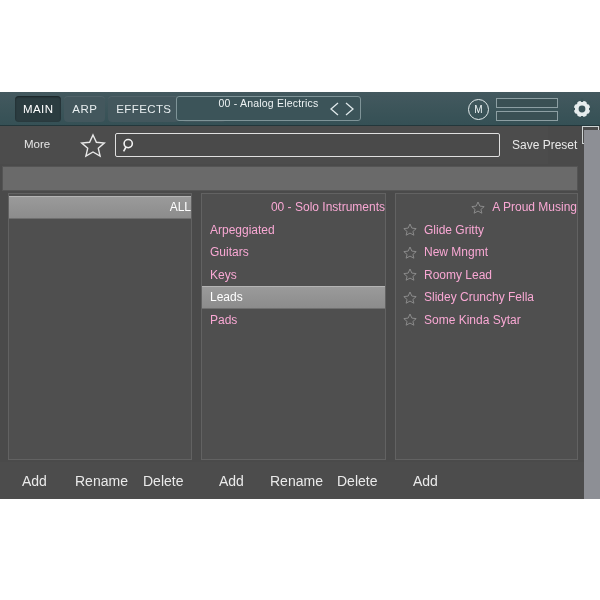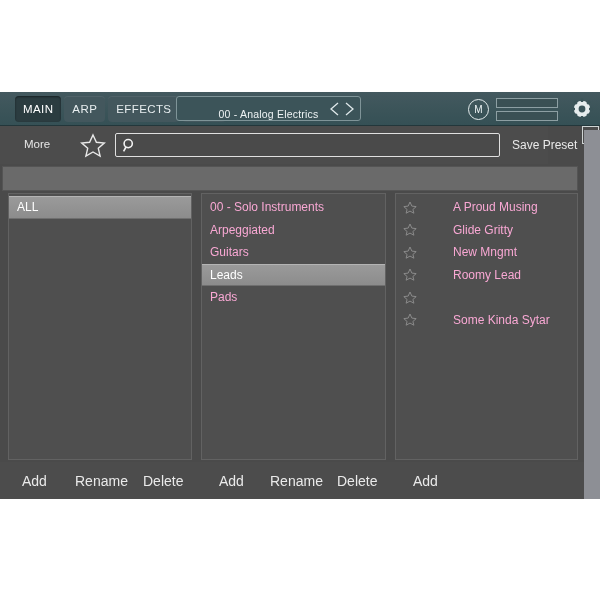--- a/index.html
+++ b/index.html
@@ -60,21 +60,21 @@
   
   .preset-display {
     position: absolute;
     left: 176px; top: 96px - 92px;
     top: 4px;
     width: 185px; height: 25px;
     border: 1px solid #7f9498;
     border-radius: 3px;
     background: #3c5459;
     display: flex;
-    align-items: flex-end;
+    align-items: flex-start;
     justify-content: center;
   }
   .preset-name {
     font-size: 10.5px;
     color: #eef3f4;
     letter-spacing: .2px;
     white-space: nowrap;
   }
   .nav-arrows {
     position: absolute;
@@ -229,28 +229,28 @@
 
   .row {
     height: 22.5px;
     display: flex;
     align-items: center;
     padding-left: 8px;
     font-size: 12px;
     color: #f9a8d4;
     white-space: nowrap;
   }
-  .row.first { margin-top: 2px; }
+  .row.first { margin-top: 2px; justify-content: flex-end; }
   .row.selected {
     background: linear-gradient(180deg, #9a9a9a 0%, #8c8c8c 100%);
     border-top: 1px solid #b4b4b4;
     border-bottom: 1px solid #6f6f6f;
     color: #ffffff;
   }
-  .row.preset { padding-left: 4px; gap: 29px; }
+  .row.preset { padding-left: 4px; }
   .star-small {
     width: 20px; height: 14px;
     flex: 0 0 20px;
     display: flex; align-items: center; justify-content: center;
     margin-right: 4px;
   }
 
   
   .actionbar {
     position: absolute;
@@ -393,20 +393,23 @@
     <div class="col" id="col-2">
       <div class="row first">
         <span>00 - Solo Instruments</span>
       </div>
       <div class="row">
         <span>Arpeggiated</span>
       </div>
       <div class="row">
         <span>Guitars</span>
       </div>
+      <div class="row">
+        <span>Keys</span>
+      </div>
       <div class="row selected">
         <span>Leads</span>
       </div>
       <div class="row">
         <span>Pads</span>
       </div>
     </div>
 
     <div class="col" id="col-3">
       <div class="row preset first">
@@ -440,20 +443,21 @@
           </svg>
         </span>
         <span>Roomy Lead</span>
       </div>
       <div class="row preset">
         <span class="star-small">
           <svg width="14" height="13" viewBox="0 0 14 13">
             <polygon points="7,1 8.85,5.1 13.2,5.6 9.9,8.5 10.9,12.2 7,10.1 3.1,12.2 4.1,8.5 0.8,5.6 5.15,5.1" fill="none" stroke="#8b8b8b" stroke-width="1"></polygon>
           </svg>
         </span>
+        <span>Slidey Crunchy Fella</span>
       </div>
       <div class="row preset">
         <span class="star-small">
           <svg width="14" height="13" viewBox="0 0 14 13">
             <polygon points="7,1 8.85,5.1 13.2,5.6 9.9,8.5 10.9,12.2 7,10.1 3.1,12.2 4.1,8.5 0.8,5.6 5.15,5.1" fill="none" stroke="#8b8b8b" stroke-width="1"></polygon>
           </svg>
         </span>
         <span>Some Kinda Sytar</span>
       </div>
     </div>

